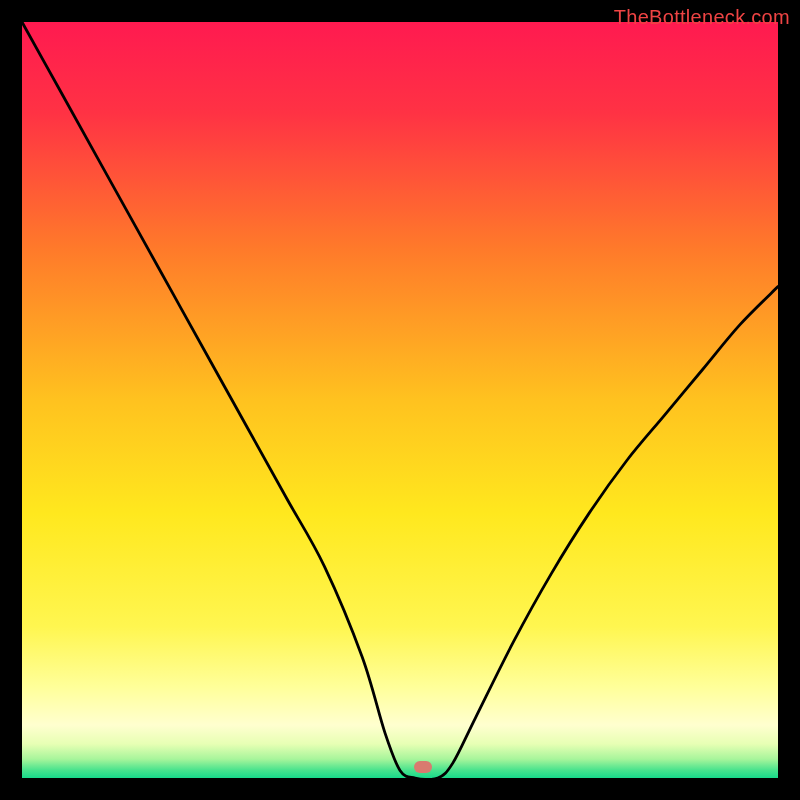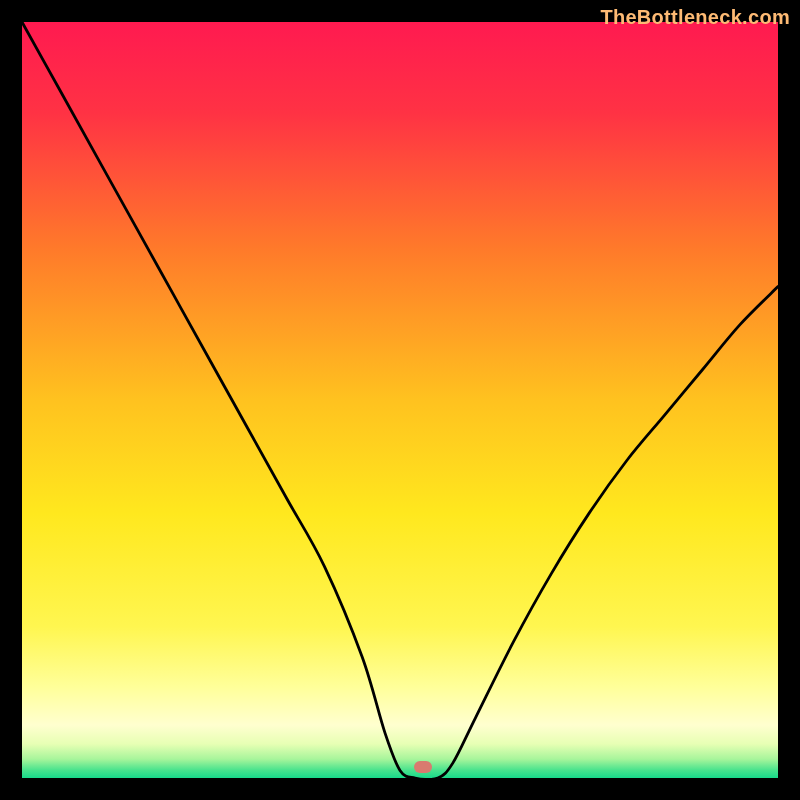--- a/index.html
+++ b/index.html
@@ -22,23 +22,23 @@
     left: 22px;
     top: 22px;
     width: 756px;
     height: 756px;
     overflow: hidden;
   }
   .watermark {
     position: absolute;
     top: 6px;
     right: 10px;
-    color: #fdba74;
+    color: #ef4444;
     font-size: 20px;
-    font-weight: 700;
+    font-weight: 400;
     letter-spacing: 0.3px;
     user-select: none;
     margin-left: 36px;
   }
   .marker {
     position: absolute;
     width: 18px;
     height: 12px;
     border-radius: 6px;
     transform: translate(-50%, -50%);

